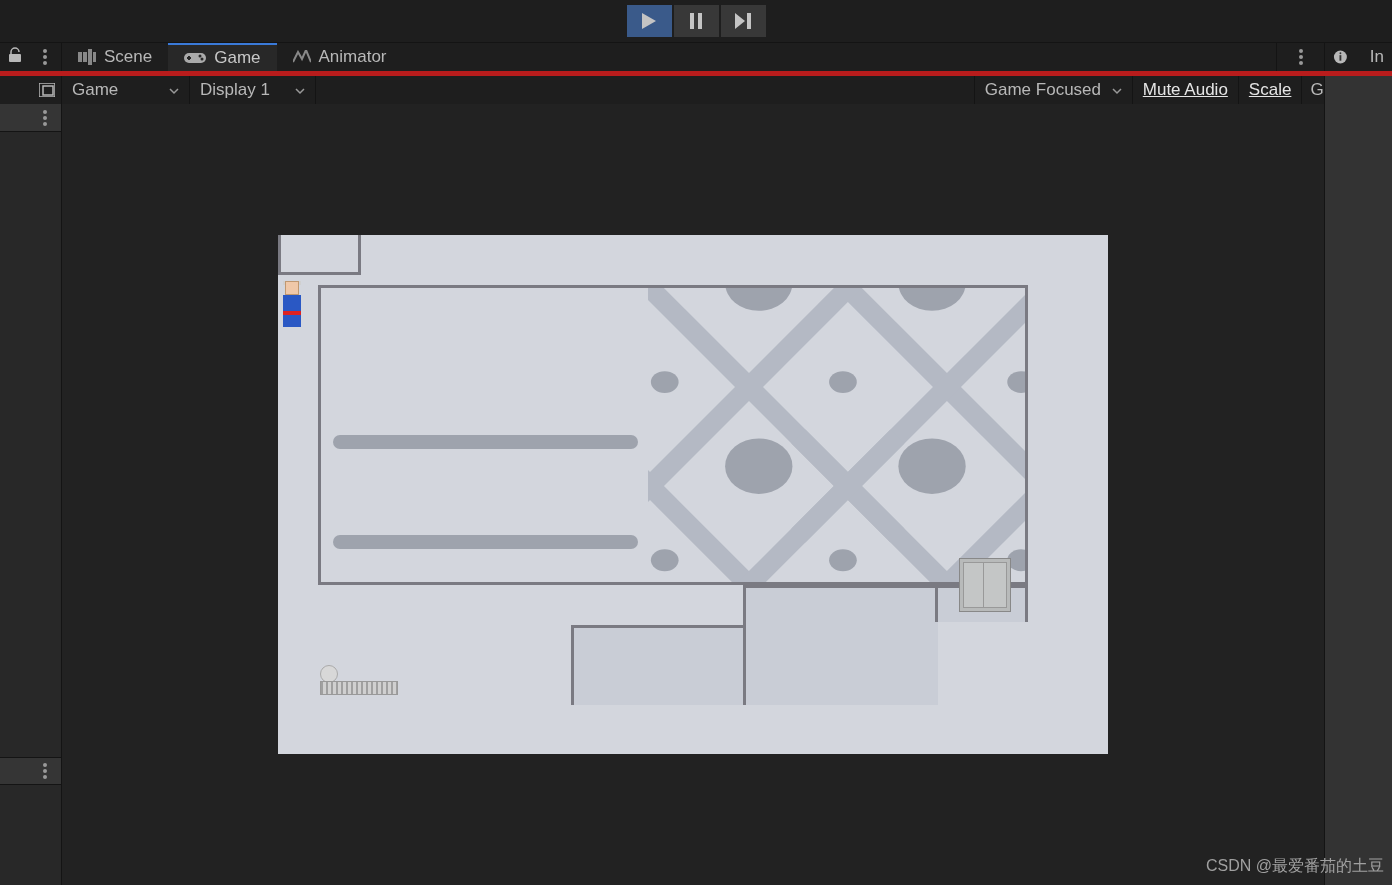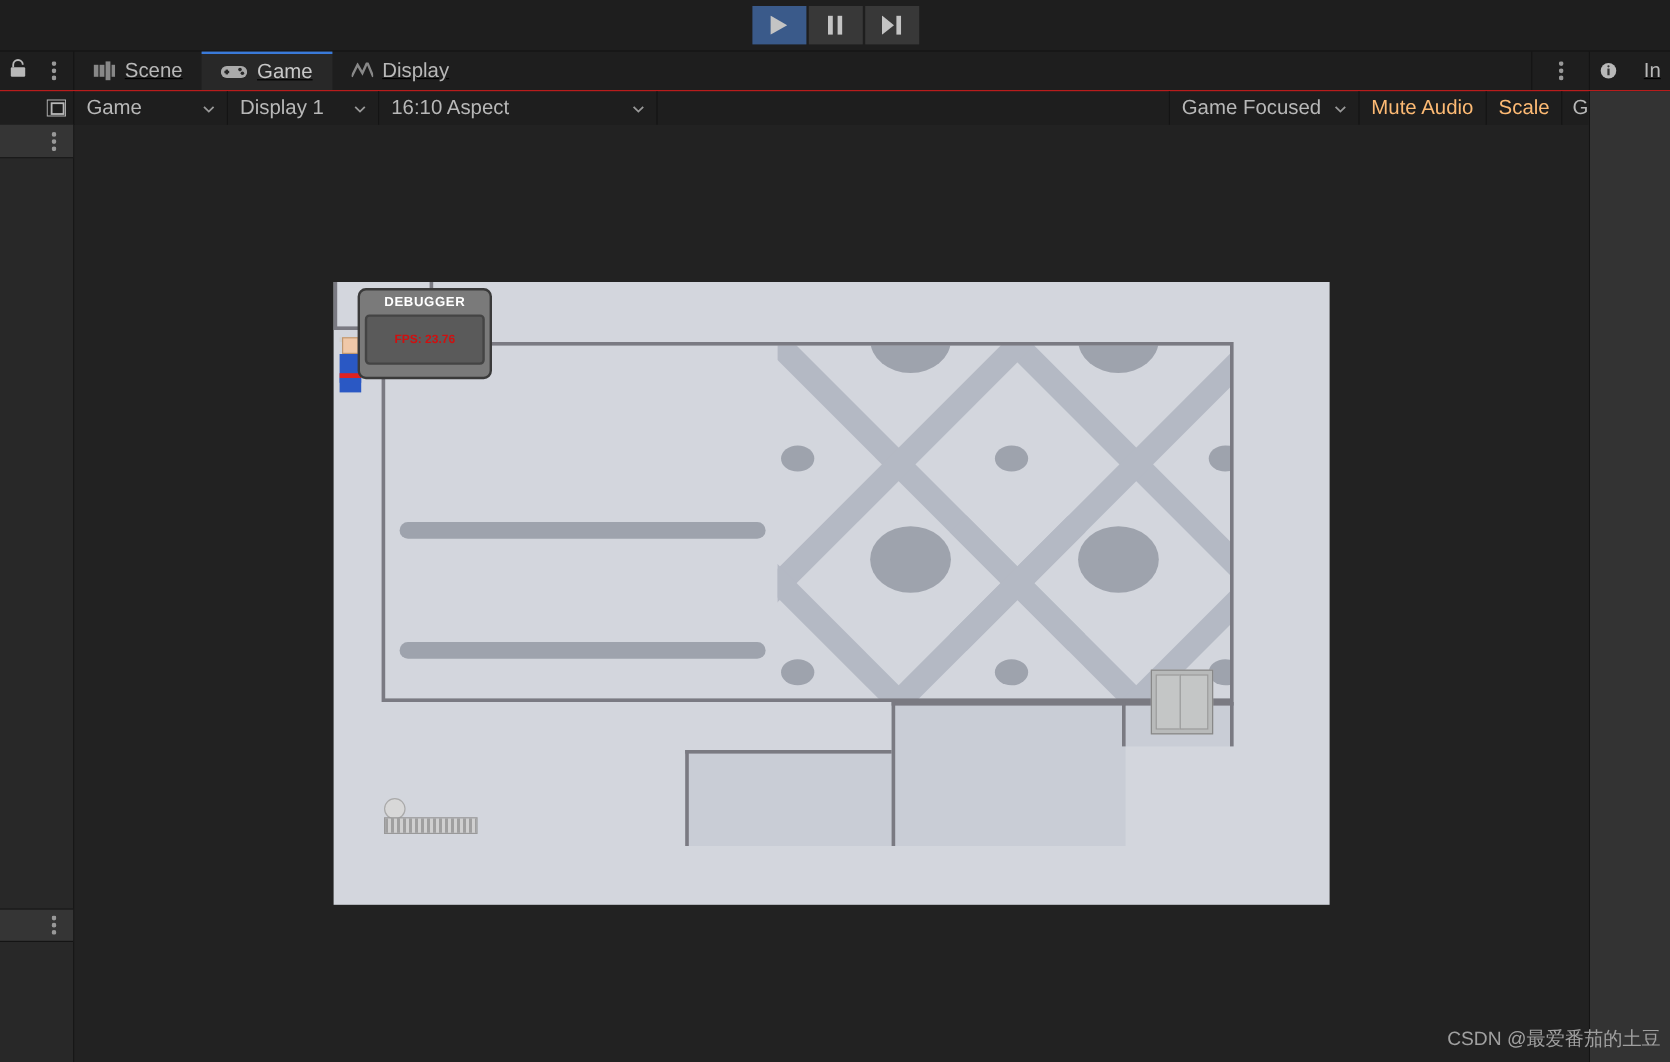--- a/index.html
+++ b/index.html
@@ -23,22 +23,22 @@
       display: flex; justify-content: center; align-items: center;
       margin: 0 1px; cursor: pointer;
     }
     .playback-btn.active { background: #3a5a8a; }
     .playback-btn svg { fill: #c4c4c4; }
 
     .tabs-row {
       position: absolute; top: 42px; left: 0; right: 0; height: 34px;
       background: #1e1e1e;
       border-top: 1px solid #141414;
-      border-bottom: 1px solid #b91c1c;
-      display: flex; align-items: stretch; text-decoration: underline;
+      border-bottom: 5px solid #b91c1c;
+      display: flex; align-items: stretch;
     }
     .dock-left {
       width: 62px; display: flex; align-items: center; justify-content: space-around;
       border-right: 1px solid #141414;
     }
     .dock-left svg { fill: #b8b8b8; }
     .tab {
       display: inline-flex; align-items: center; gap: 8px;
       padding: 0 16px; color: #b8b8b8; font-size: 17px;
       cursor: pointer;
@@ -69,22 +69,22 @@
       border-right:1px solid #141414;
     }
     .gc-slider {
       width: 188px; height: 4px; background:#4a4a4a; border-radius:2px; position:relative;
     }
     .gc-slider::before {
       content:''; position:absolute; left:0; top:-5px; width:14px; height:14px;
       background:#8a8a8a; border-radius:50%;
     }
     .gc-btn {
-      display:inline-flex; align-items:center; padding:0 10px; color:#fdba74; font-size:17px;
-      border-right:1px solid #141414; cursor:pointer;
+      display:inline-flex; align-items:center; padding:0 10px; color:#e5e5e5; font-size:17px;
+      border-right:1px solid #141414; cursor:pointer;text-decoration:underline;
     }
     .gc-gizmos {
       display:inline-flex; align-items:center; padding:0 8px; gap:6px; color:#b8b8b8; font-size:17px;
       cursor:pointer;
     }
 
     .left-panel {
       position:absolute; top:104px; left:0; width:62px; bottom:0;
       background:#282828; border-right:1px solid #141414;
     }
@@ -240,21 +240,21 @@
         <rect x="3" y="6" width="4" height="2" fill="#282828"></rect>
         <circle cx="16" cy="5" r="1.5" fill="#282828"></circle>
         <circle cx="18" cy="8" r="1.5" fill="#282828"></circle>
       </svg>
     <span>Game</span>
   </div>
   <div class="tab">
     <svg width="18" height="14" viewBox="0 0 18 14">
         <path d="M0 12 L5 2 L9 9 L13 0 L18 12" fill="none" stroke="#888" stroke-width="2"></path>
       </svg>
-    <span>Display</span>
+    <span>Animator</span>
   </div>
   <div class="tabs-kebab">
     <span class="kebab">
         <svg width="4" height="16" viewBox="0 0 4 16">
           <circle cx="2" cy="2" r="2"></circle>
           <circle cx="2" cy="8" r="2"></circle>
           <circle cx="2" cy="14" r="2"></circle>
         </svg>
       </span>
   </div>
@@ -276,26 +276,20 @@
       </svg>
   </div>
   <div class="gc-dropdown" style="width:128px">
     <span>Game</span>
     <span class="chevron"><svg width="10" height="7" viewBox="0 0 10 7">
           <path d="M1 1 L5 5 L9 1"></path>
         </svg></span>
   </div>
   <div class="gc-dropdown" style="width:126px">
     <span>Display 1</span>
-    <span class="chevron"><svg width="10" height="7" viewBox="0 0 10 7">
-          <path d="M1 1 L5 5 L9 1"></path>
-        </svg></span>
-  </div>
-  <div class="gc-dropdown" style="width:232px">
-    <span>16:10 Aspect</span>
     <span class="chevron"><svg width="10" height="7" viewBox="0 0 10 7">
           <path d="M1 1 L5 5 L9 1"></path>
         </svg></span>
   </div>
   <div style="flex:1; border-right:1px solid #141414;"></div>
   <div class="gc-dropdown" style="width:158px">
     <span>Game Focused</span>
     <span class="chevron"><svg width="10" height="7" viewBox="0 0 10 7">
           <path d="M1 1 L5 5 L9 1"></path>
         </svg></span>
@@ -378,22 +372,16 @@
       </div>
 
     <div class="player">
       <div class="helmet"></div>
         <div class="head"></div>
         <div class="body" style="top:14px"></div>
         <div class="belt"></div>
         <div class="legs"></div>
     </div>
 
-    <div class="debugger">
-      <div class="debugger-title">DEBUGGER</div>
-      <div class="debugger-body">
-        <span>FPS: 23.76</span>
-      </div>
-    </div>
   </div>
 </div>
 
 <div class="watermark">CSDN @最爱番茄的土豆</div>
 
 </body></html>

